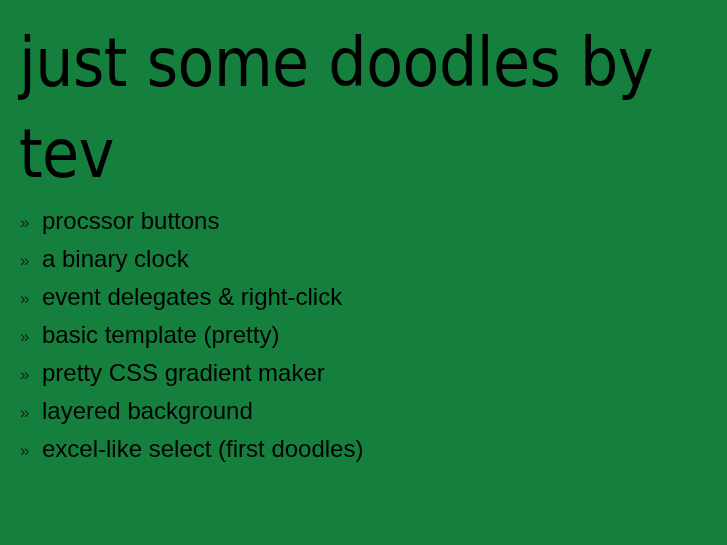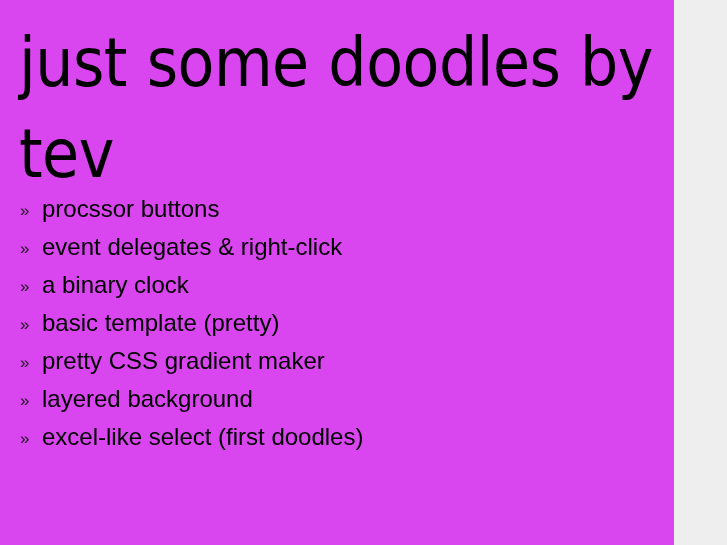--- a/index.html
+++ b/index.html
@@ -12,24 +12,24 @@
     width: 727px;
     height: 545px;
     overflow: hidden;
     background: #eeeeee;
     font-family: "Liberation Sans", "DejaVu Sans", sans-serif;
     color: #000000;
     -webkit-font-smoothing: antialiased;
   }
 
   #page {
-    width: 674px;
+    width: 727px;
     height: 545px;
     position: relative;
-    background: #d946ef;
+    background: #15803d;
     box-sizing: border-box;
     overflow: hidden;
   }
 
   
   .page-heading {
     margin: 0;
     padding: 0 10px 0 19px;
     font-family: "Liberation Sans Narrow", "DejaVu Sans Condensed",
                  "Liberation Sans", sans-serif;
@@ -44,21 +44,21 @@
     word-spacing: 1px;
   }
 
   
   .doodle-list {
     list-style: none;
     margin: 0;
     padding: 0;
     position: absolute;
     left: 0;
-    top: 190px;
+    top: 202px;
     width: 727px;
   }
 
   .doodle-list li {
     display: block;
     margin: 0;
     padding: 0 0 0 20px;
     height: 38px;
     line-height: 38px;
     font-family: "Liberation Sans", "DejaVu Sans", sans-serif;
@@ -89,25 +89,25 @@
 
   <h1 class="page-heading">just some doodles by tev</h1>
 
   <ul class="doodle-list">
 
     <li>
       <span class="marker">»</span><span class="item-text">procssor buttons</span>
     </li>
 
     <li>
-      <span class="marker">»</span><span class="item-text">event delegates &amp; right-click</span>
+      <span class="marker">»</span><span class="item-text">a binary clock</span>
     </li>
 
     <li>
-      <span class="marker">»</span><span class="item-text">a binary clock</span>
+      <span class="marker">»</span><span class="item-text">event delegates &amp; right-click</span>
     </li>
 
     <li>
       <span class="marker">»</span><span class="item-text">basic template (pretty)</span>
     </li>
 
 
 
     <li>
       <span class="marker">»</span><span class="item-text">pretty CSS gradient maker</span>

